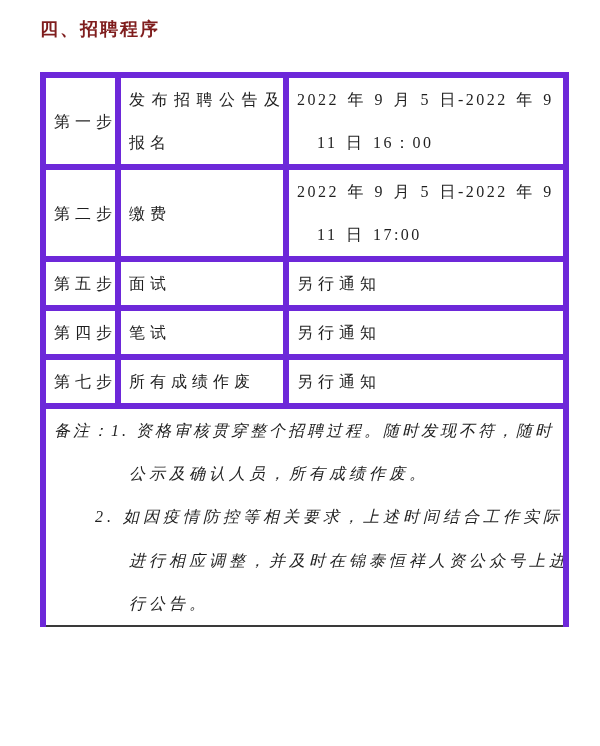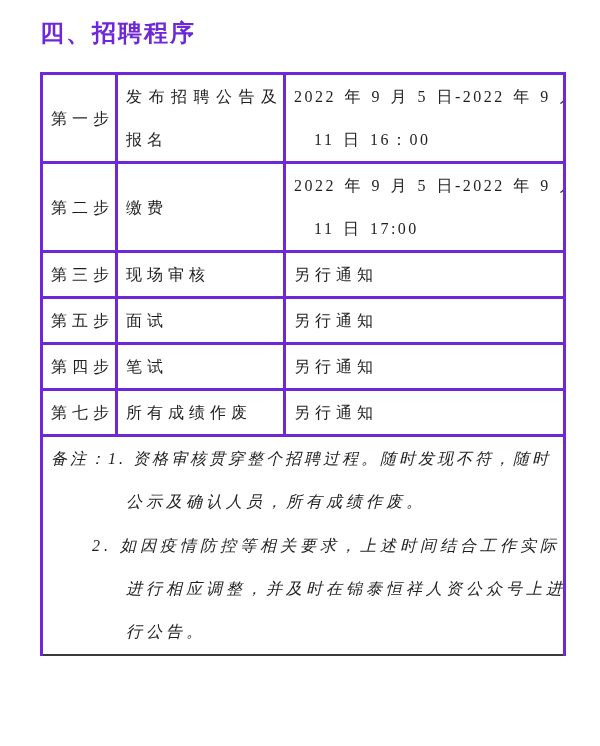--- a/index.html
+++ b/index.html
@@ -10,37 +10,37 @@
     font-family: "Liberation Serif", "DejaVu Serif", serif;
     color: #1f1f1f;
     overflow: hidden;
   }
   .page { position: relative; width: 600px; height: 746px; }
 
   .doc-title {
     position: absolute;
     left: 40px;
     top: 17px;
-    font-size: 24px;
+    font-size: 18px;
     font-weight: bold;
     letter-spacing: 2px;
-    color: #6d28d9;
+    color: #7f1d1d;
   }
 
   table.sched {
     position: absolute;
     left: 40px;
     top: 72px;
     width: 523px;
     border-collapse: collapse;
     table-layout: fixed;
     font-size: 16px;
   }
   table.sched td {
-    border: 3px solid #6d28d9;
+    border: 6px solid #6d28d9;
     vertical-align: middle;
     padding: 0 6px 0 8px;
     overflow: hidden;
   }
   table.sched tr.r-last td { border-bottom: 2px solid #3a3a3a; }
 
   .ln { line-height: 43px; white-space: nowrap; }
   .cjk { letter-spacing: 5px; }
   .spread { letter-spacing: 6.5px; }
   .date { letter-spacing: 2.5px; word-spacing: 2px; }
@@ -90,31 +90,20 @@
         </td>
         <td class="c-item">
           <div class="ln cjk">缴费</div>
         </td>
         <td class="c-time">
           <div class="ln date">2022 年 9 月 5 日-2022 年 9 月</div>
           <div class="ln date ind2">11 日 17:00</div>
         </td>
       </tr>
 
-      <tr style="height:44px">
-        <td class="c-step">
-          <div class="ln cjk">第三步</div>
-        </td>
-        <td class="c-item">
-          <div class="ln cjk">现场审核</div>
-        </td>
-        <td class="c-time">
-          <div class="ln cjk">另行通知</div>
-        </td>
-      </tr>
 
       <tr style="height:44px">
         <td class="c-step">
           <div class="ln cjk">第五步</div>
         </td>
         <td class="c-item">
           <div class="ln cjk">面试</div>
         </td>
         <td class="c-time">
           <div class="ln cjk">另行通知</div>

